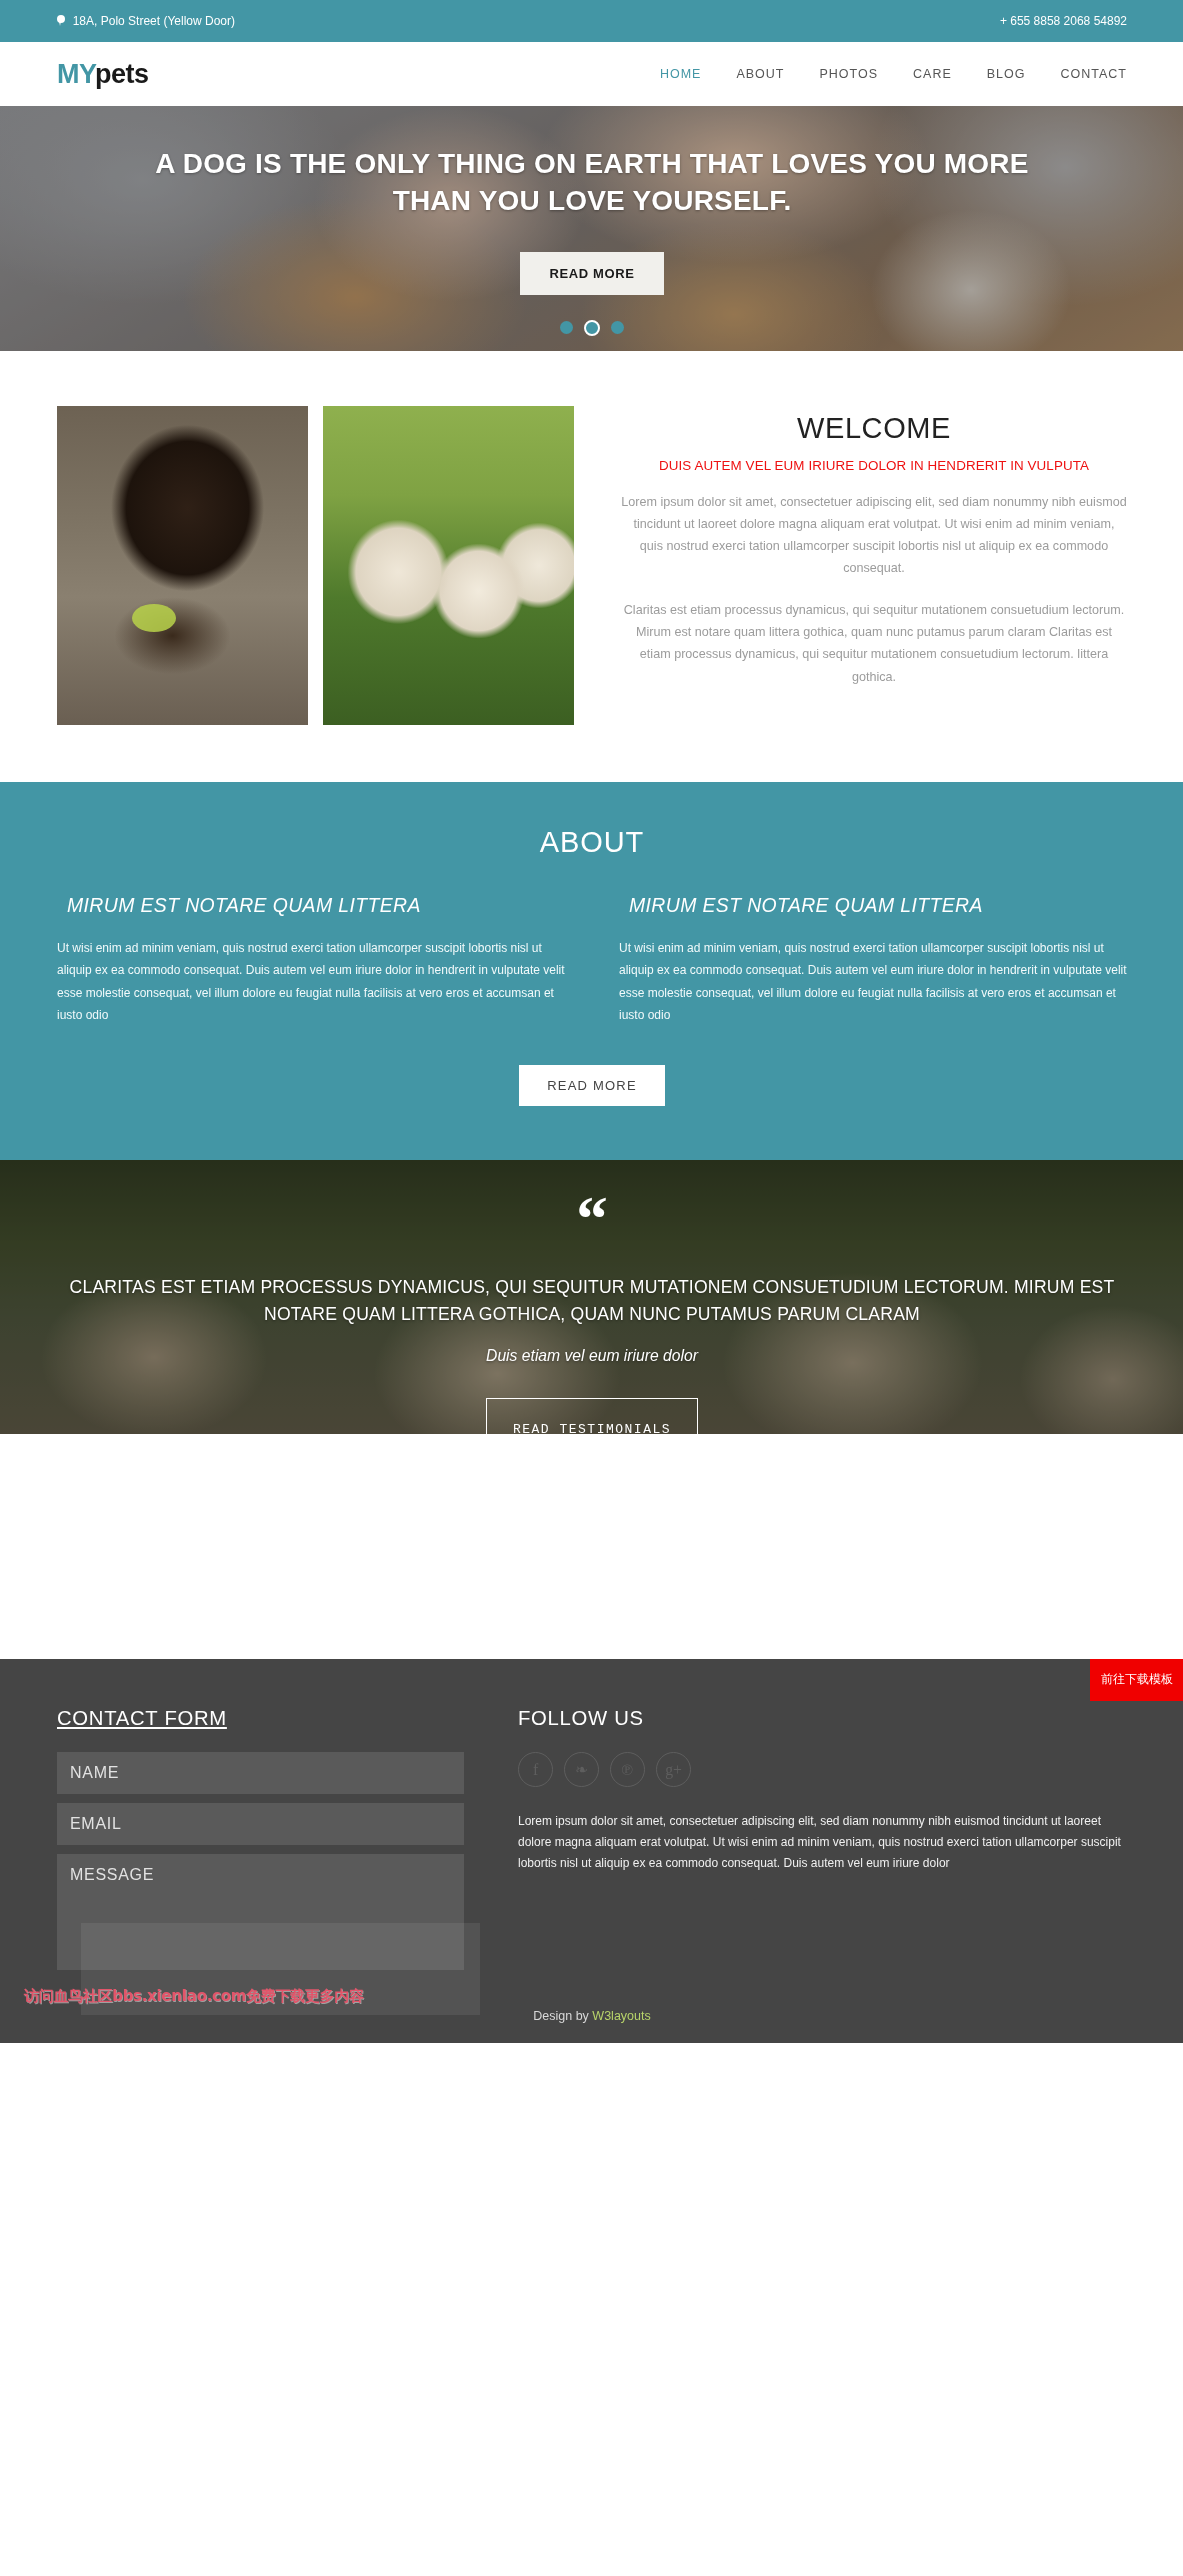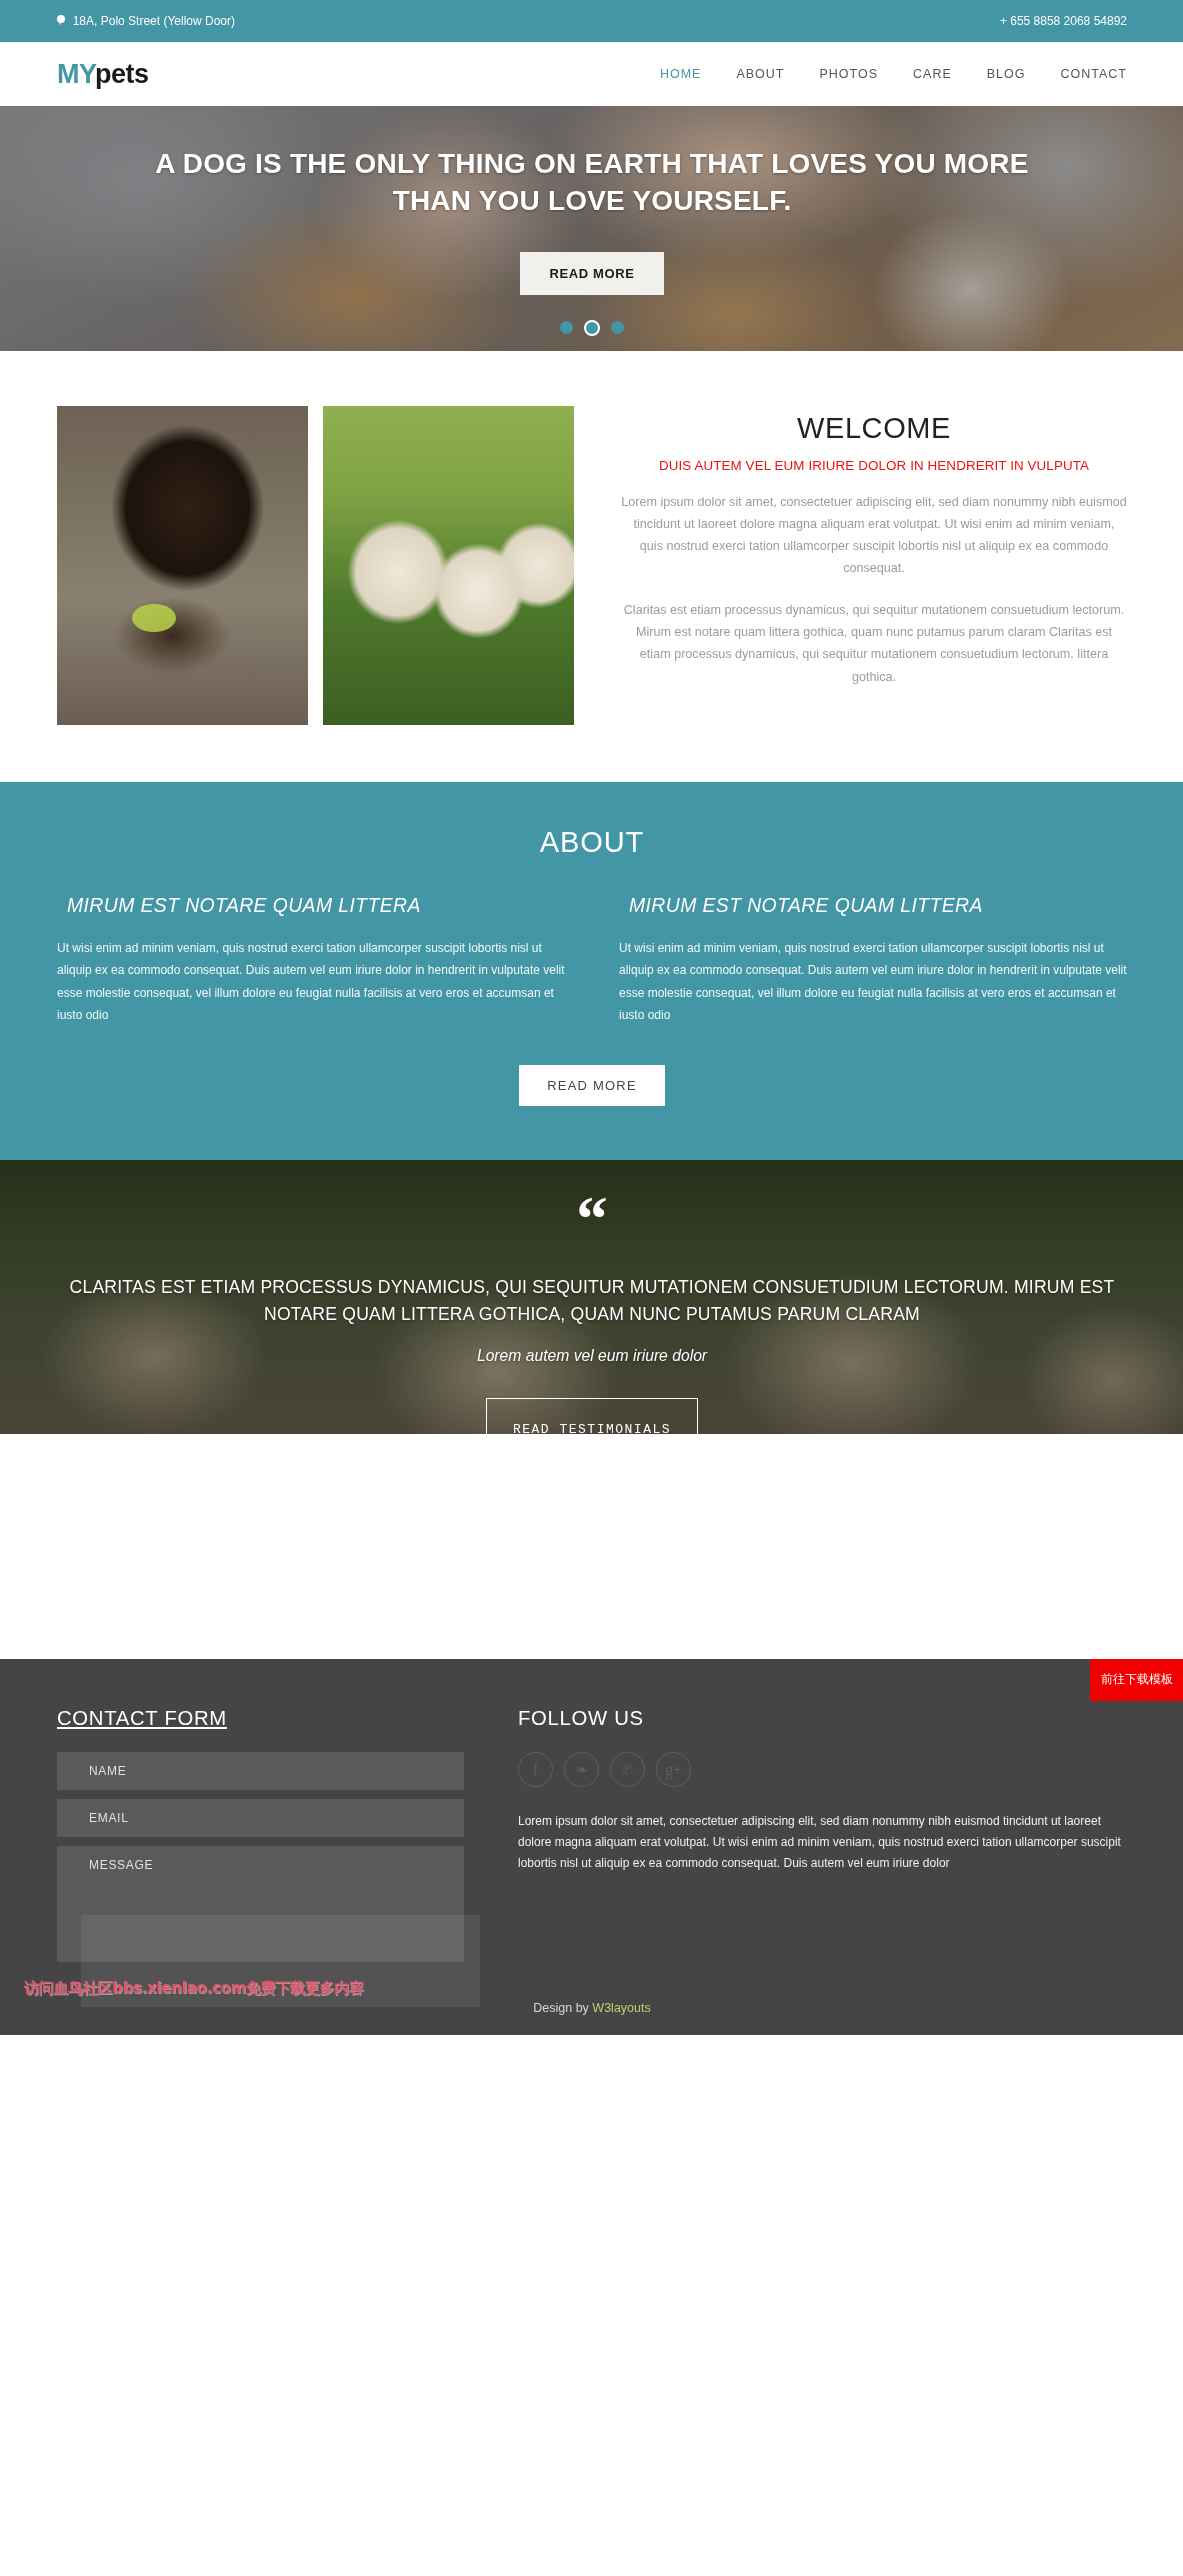--- a/index.html
+++ b/index.html
@@ -226,22 +226,22 @@
   }
   .footer-cols { display: flex; gap: 54px; }
   .footer-col-left { width: 407px; flex: none; text-decoration: underline; }
   .footer-col-right { flex: 1; }
   .footer h4 {
     font-size: 20.3px; font-weight: normal; letter-spacing: 0.7px;
     margin-bottom: 22px; color: #fff;
   }
   .field {
     width: 100%; background: #5a5a5a; border: none;
-    color: #e2e2e2; font-size: 12px; letter-spacing: 0.7px;
-    padding: 12px 32px; margin-bottom: 9.2px;
+    color: #e2e2e2; font-size: 16px; letter-spacing: 0.7px;
+    padding: 12px 13px; margin-bottom: 9.2px;
     font-family: inherit;
   }
   .field::placeholder { color: #e2e2e2; opacity: 1; }
   textarea.field { height: 116px; resize: none; }
   .socials { display: flex; gap: 11px; margin-bottom: 24px; }
   .soc {
     width: 35px; height: 35px; border-radius: 50%;
     border: 0.9px solid #5e5e5e; color: #5e5e5e;
     display: flex; align-items: center; justify-content: center;
     font-size: 15.7px; font-family: "Liberation Serif", serif;
@@ -353,21 +353,21 @@
       <button class="btn-about">READ MORE</button>
     </div>
   </div>
 
   <div class="testi">
     <div class="testi-img"></div>
     <div class="testi-overlay"></div>
     <div class="testi-inner">
       <div class="quote-mark">“</div>
       <div class="testi-quote">CLARITAS EST ETIAM PROCESSUS DYNAMICUS, QUI SEQUITUR MUTATIONEM CONSUETUDIUM LECTORUM. MIRUM EST NOTARE QUAM LITTERA GOTHICA, QUAM NUNC PUTAMUS PARUM CLARAM</div>
-      <div class="testi-author">Lorem autem vel eum iriure dolor</div>
+      <div class="testi-author">Duis etiam vel eum iriure dolor</div>
       <button class="btn-testi">READ TESTIMONIALS</button>
     </div>
   </div>
 
   <div class="gap"></div>
 
   <div class="footer">
     <div class="footer-cols">
 
       <div class="footer-col-left">

